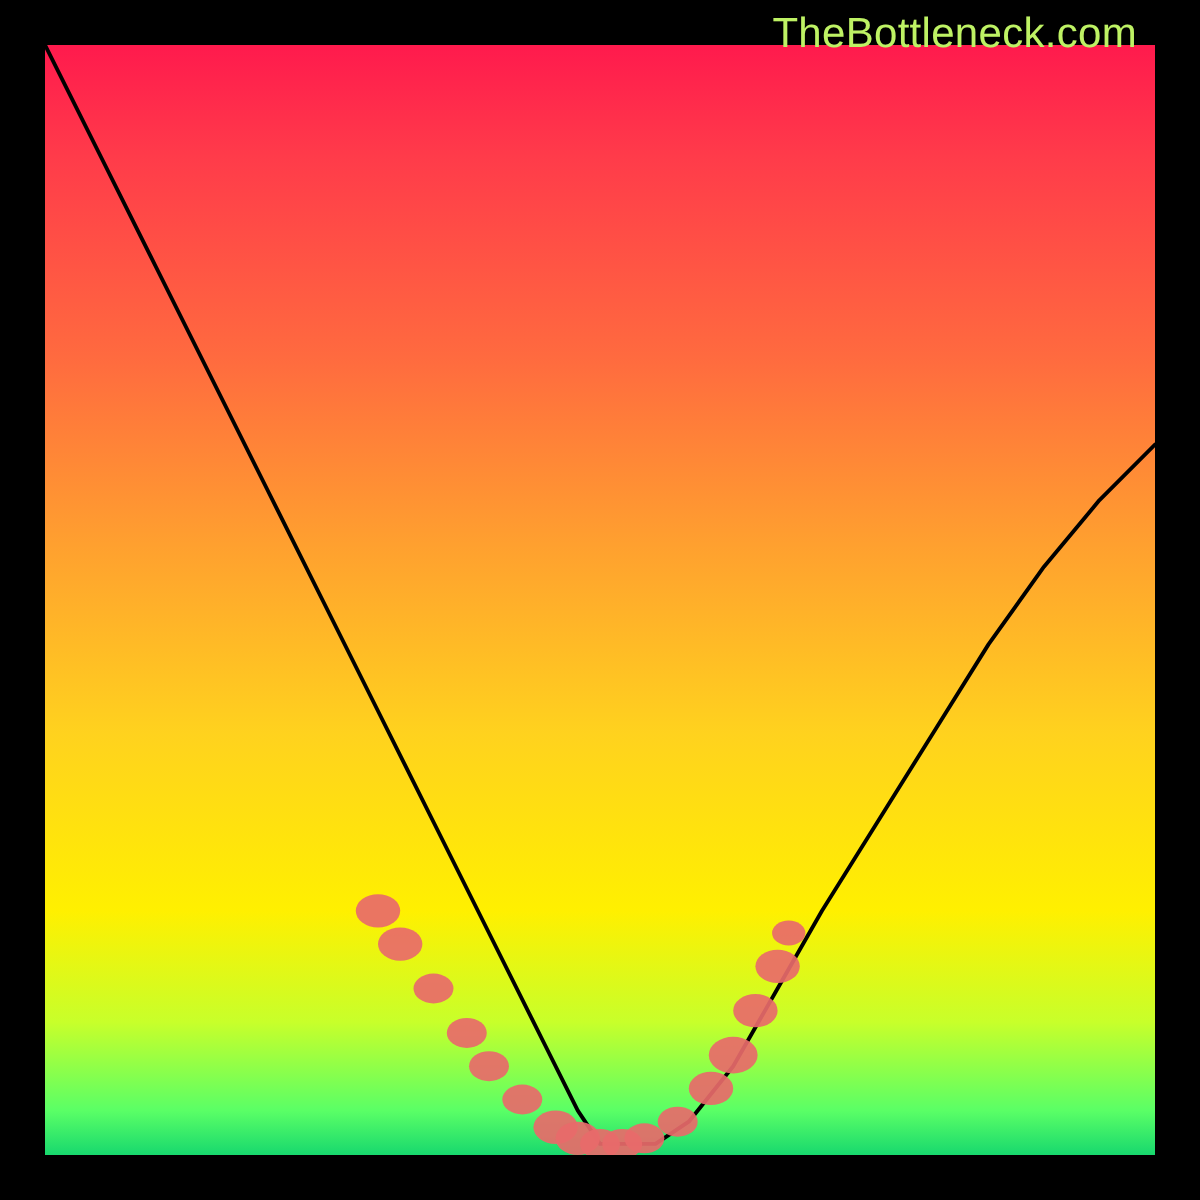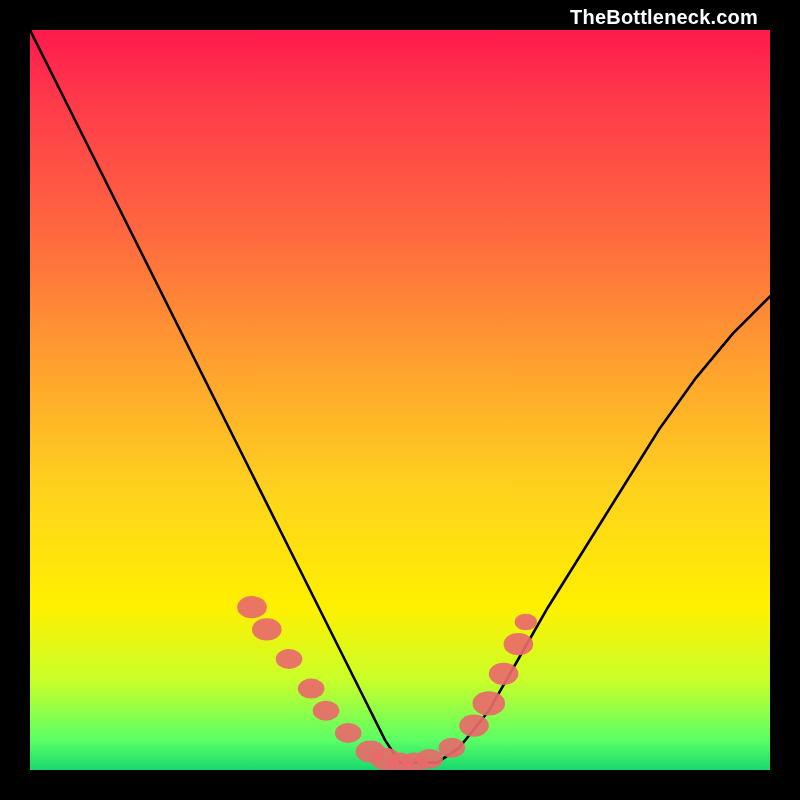--- a/index.html
+++ b/index.html
@@ -36,23 +36,23 @@
       #fff000 78%,
       #c8ff2a 88%,
       #5aff66 96%,
       #18d86e 100%
     );
   }
   .watermark {
     position: absolute;
     top: 6px;
     right: 42px;
-    color: #ffffff;
-    font-size: 20px;
-    font-weight: 700;
+    color: #bef264;
+    font-size: 28px;
+    font-weight: 400;
     letter-spacing: 0.2px;
     z-index: 5;
     user-select: none;
   }
   svg.overlay {
     position: absolute;
     left: 0;
     top: 0;
     width: 740px;
     height: 740px;

